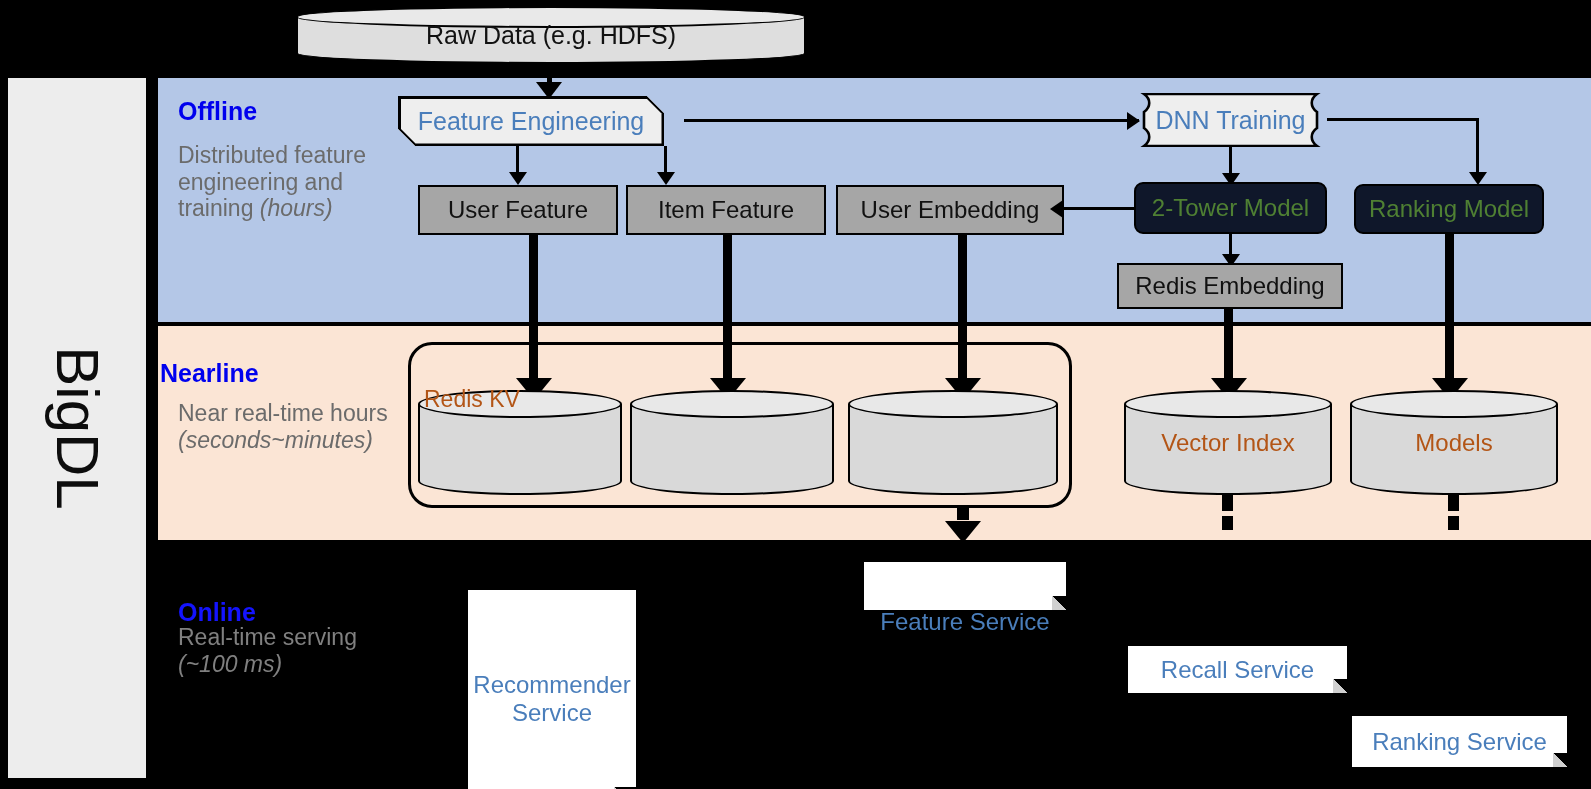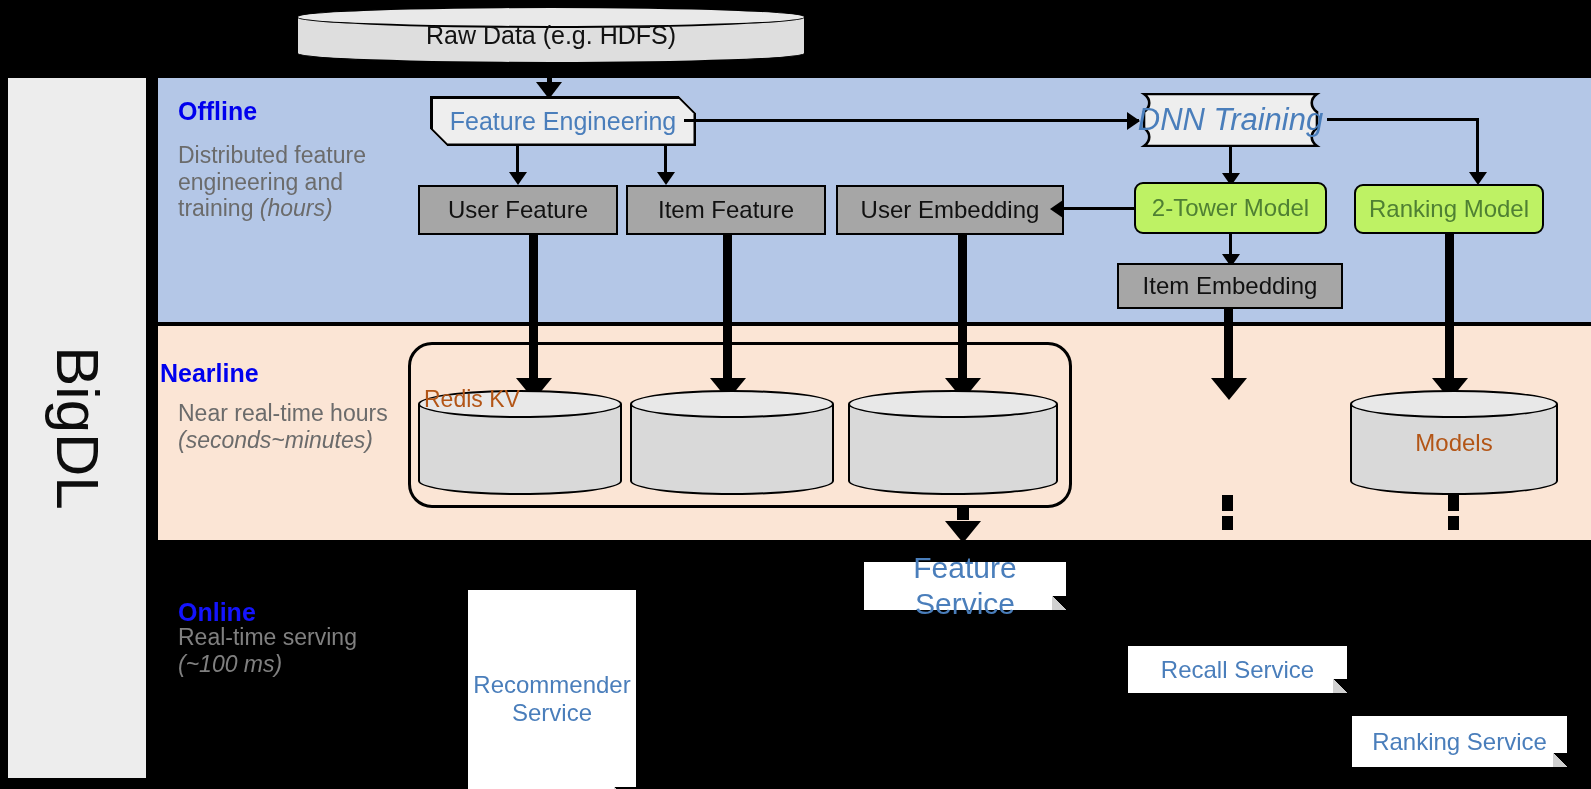--- a/index.html
+++ b/index.html
@@ -28,39 +28,39 @@
   #nearline-sub{left:178px;top:400px;}
   #online-title{left:178px;top:598px;color:#1414ff;}
   #online-sub{left:178px;top:624px;color:#808080;}
 
   
   .node{position:absolute;box-sizing:border-box;display:flex;align-items:center;
         justify-content:center;text-align:center;}
   .txt{position:relative;z-index:2;line-height:1.12;}
 
   .gray-box{background:#a6a6a6;border:2.5px solid #000;color:#111;font-size:24px;}
-  .light-box{background:#bef264;border:2.5px solid #000;font-size:24px;}
+  .light-box{background:#0f172a;border:2.5px solid #000;font-size:24px;}
   .blue-t{color:#4a7ebb;}
   .green-t{color:#4f8033;}
   .brown-t{color:#b35516;}
 
   .rounded{border-radius:9px;}
 
   
   .cutcorner{
      background:#eeeeee;border:none;font-size:25px;
      clip-path:polygon(0 0, calc(100% - 17px) 0, 100% 17px, 100% 100%, 17px 100%, 0 calc(100% - 17px));
   }
   .cutcorner::before{content:"";position:absolute;inset:0;background:#000;z-index:0;
      clip-path:polygon(0 0, calc(100% - 17px) 0, 100% 17px, 100% 100%, 17px 100%, 0 calc(100% - 17px));}
   .cutcorner::after{content:"";position:absolute;inset:2.5px;background:#eeeeee;z-index:1;
      clip-path:polygon(0 0, calc(100% - 15px) 0, 100% 15px, 100% 100%, 15px 100%, 0 calc(100% - 15px));}
 
   
-  .scallop{background:transparent;border:none;font-size:31px;font-style:italic;}
+  .scallop{background:transparent;border:none;font-size:25px;}
   .scallop .shell{position:absolute;inset:0;z-index:0;}
   .scallop svg{position:absolute;inset:0;width:100%;height:100%;}
 
   
   .cyl{position:absolute;}
   .cyl .body{position:absolute;left:0;right:0;top:14px;bottom:14px;
        background:#d9d9d9;border-left:2.5px solid #000;border-right:2.5px solid #000;}
   .cyl .top{position:absolute;left:0;right:0;top:0;height:28px;background:#e8e8e8;
        border:2.5px solid #000;border-radius:50%/50%;box-sizing:border-box;}
   .cyl .bottom{position:absolute;left:0;right:0;bottom:0;height:28px;background:#d9d9d9;
@@ -133,21 +133,21 @@
     <div class="body"></div>
     <div class="bottom"></div>
     <div class="bottom-mask"></div>
     <div class="top"></div>
     <div class="clabel">Raw Data (e.g. HDFS)</div>
   </div>
 
   <div class="vline" style="left:547px;top:62px;width:5px;height:24px;"></div>
   <div class="arrowhead-down thick" style="left:536px;top:82px;"></div>
 
-  <div class="node cutcorner" id="feature-engineering" style="left:430px;top:96px;width:266px;height:50px;">
+  <div class="node cutcorner" id="feature-engineering" style="left:398px;top:96px;width:266px;height:50px;">
     <span class="txt blue-t">Feature Engineering</span>
   </div>
 
   <div class="hline" style="left:684px;top:119px;width:455px;height:3px;"></div>
   <div class="arrowhead-right" style="left:1127px;top:112px;"></div>
 
   <div class="node scallop" id="dnn-training" style="left:1134px;top:93px;width:193px;height:54px;">
     <div class="shell">
       <svg viewBox="0 0 193 54" preserveAspectRatio="none">
         <path d="M10,1 H183 C176,6 176,14 183,19 V35 C176,40 176,48 183,53 H10 C17,48 17,40 10,35 V19 C17,14 17,6 10,1 Z" fill="#eeeeee" stroke="#000" stroke-width="2.6"></path>
@@ -186,21 +186,21 @@
   <div class="arrowhead-left" style="left:1050px;top:200px;"></div>
 
   <div class="node light-box rounded" id="ranking-model" style="left:1354px;top:184px;width:190px;height:50px;">
     <span class="txt green-t">Ranking Model</span>
   </div>
 
   <div class="vline" style="left:1229px;top:234px;width:3px;height:26px;"></div>
   <div class="arrowhead-down" style="left:1222px;top:254px;"></div>
 
   <div class="node gray-box" id="item-embedding" style="left:1117px;top:263px;width:226px;height:46px;">
-    <span class="txt">Item Embedding</span>
+    <span class="txt">Redis Embedding</span>
   </div>
 
   <div class="vline" style="left:529px;top:235px;width:9px;height:155px;"></div>
   <div class="arrowhead-down xthick" style="left:516px;top:378px;"></div>
 
   <div class="vline" style="left:723px;top:235px;width:9px;height:155px;"></div>
   <div class="arrowhead-down xthick" style="left:710px;top:378px;"></div>
 
   <div class="vline" style="left:958px;top:235px;width:9px;height:155px;"></div>
   <div class="arrowhead-down xthick" style="left:945px;top:378px;"></div>
@@ -231,20 +231,27 @@
   </div>
 
   <div class="cyl" style="left:848px;top:390px;width:210px;height:105px;">
     <div class="body"></div>
     <div class="bottom"></div>
     <div class="bottom-mask"></div>
     <div class="top"></div>
     <div class="clabel brown-t"></div>
   </div>
 
+  <div class="cyl" style="left:1124px;top:390px;width:208px;height:105px;">
+    <div class="body"></div>
+    <div class="bottom"></div>
+    <div class="bottom-mask"></div>
+    <div class="top"></div>
+    <div class="clabel brown-t">Vector Index</div>
+  </div>
 
   <div class="cyl" style="left:1350px;top:390px;width:208px;height:105px;">
     <div class="body"></div>
     <div class="bottom"></div>
     <div class="bottom-mask"></div>
     <div class="top"></div>
     <div class="clabel brown-t">Models</div>
   </div>
 
   <div class="vline" style="left:957px;top:508px;width:12px;height:12px;"></div>
@@ -255,21 +262,21 @@
 
   <div class="vline" style="left:1448px;top:495px;width:11px;height:16px;"></div>
   <div class="vline" style="left:1448px;top:516px;width:11px;height:14px;"></div>
 
   <div class="note" id="recommender-service" style="left:468px;top:570px;width:168px;height:219px;margin-top:20px;">
     <div class="nlabel" style="font-size:24px;">Recommender Service</div>
     <div class="fold"></div>
   </div>
 
   <div class="note" id="feature-service" style="left:864px;top:562px;width:202px;height:48px;">
-    <div class="nlabel" style="font-size:30px;">Feature Service</div>
+    <div class="nlabel" style="font-size:24px;margin-top:36px;">Feature Service</div>
     <div class="fold" style="width:14px;height:14px;"></div>
   </div>
 
   <div class="note" id="recall-service" style="left:1128px;top:646px;width:219px;height:47px;">
     <div class="nlabel" style="font-size:24px;">Recall Service</div>
     <div class="fold" style="width:14px;height:14px;"></div>
   </div>
 
   <div class="note" id="ranking-service" style="left:1352px;top:716px;width:215px;height:51px;">
     <div class="nlabel" style="font-size:24px;">Ranking Service</div>

